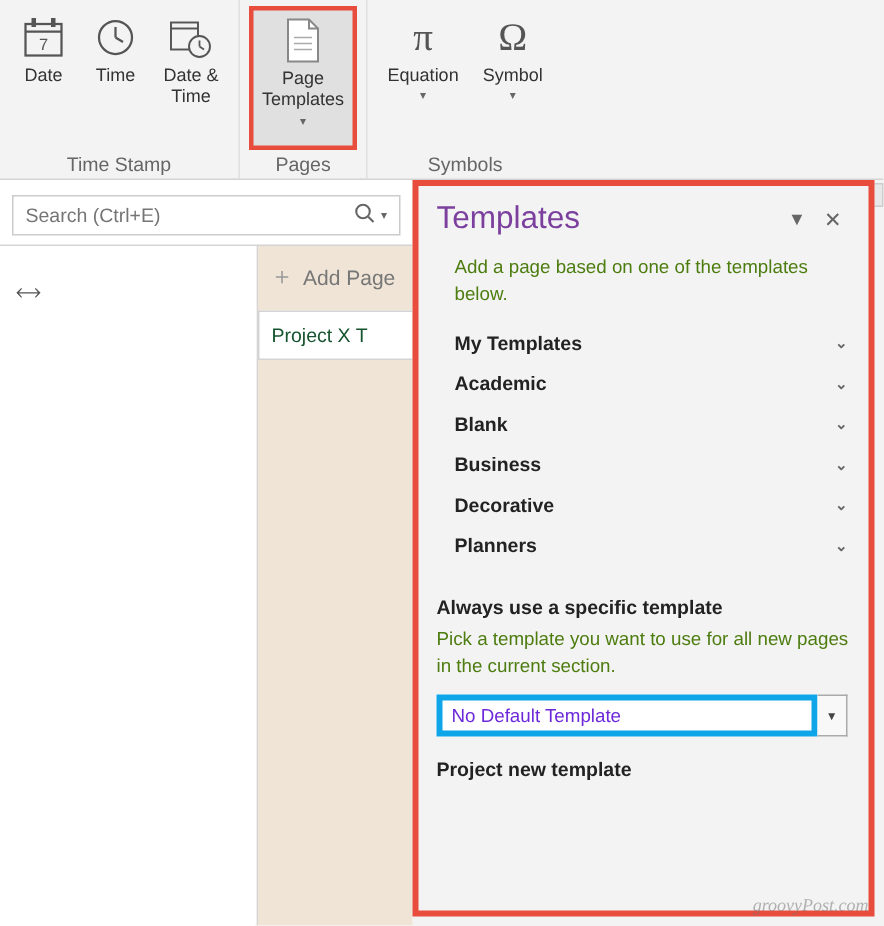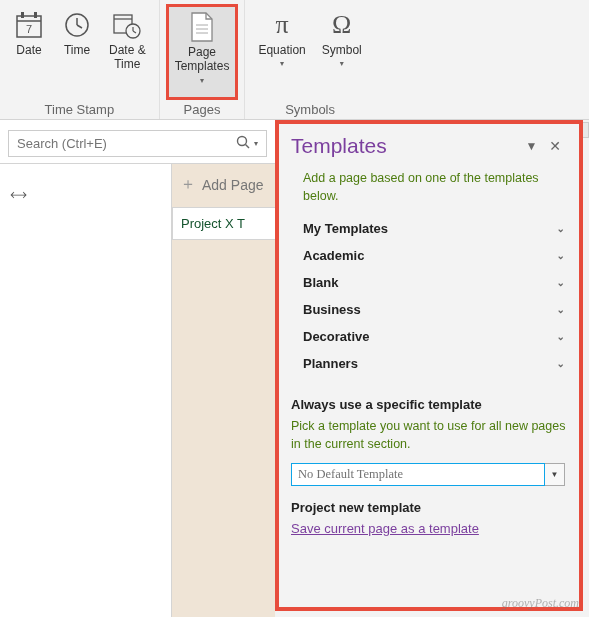--- a/index.html
+++ b/index.html
@@ -196,26 +196,25 @@
       color: #222;
       text-align: center;
     }
     .cat-chevron { font-size: 10px; color: #666; }
     .select-wrap {
       display: flex;
       margin: 4px 2px 14px 0;
     }
     .select-box {
       flex: 1;
-      border: 1px solid #0ea5e9;
+      border: 4px solid #0ea5e9;
       background: #fff;
       padding: 3px 6px;
       font-size: 12.5px;
-      color: #737373;
-      font-family: Liberation Serif, serif;
+      color: #6d28d9;
     }
     .select-btn {
       width: 20px;
       border: 1px solid #aaa;
       border-left: none;
       background: #f8f8f8;
       display: flex;
       align-items: center;
       justify-content: center;
       font-size: 8px;
@@ -401,17 +400,16 @@
     </div>
 
     <div class="section-head" style="margin-top:20px">Always use a specific template</div>
     <div class="section-desc" style="padding-left:0">Pick a template you want to use for all new pages in the current section.</div>
     <div class="select-wrap">
       <div class="select-box">No Default Template</div>
       <div class="select-btn">▼</div>
     </div>
 
     <div class="section-head">Project new template</div>
-    <div class="link">Save current page as a template</div>
   </div>
 </div>
 
 <div class="watermark">groovyPost.com</div>
 
 </body></html>

